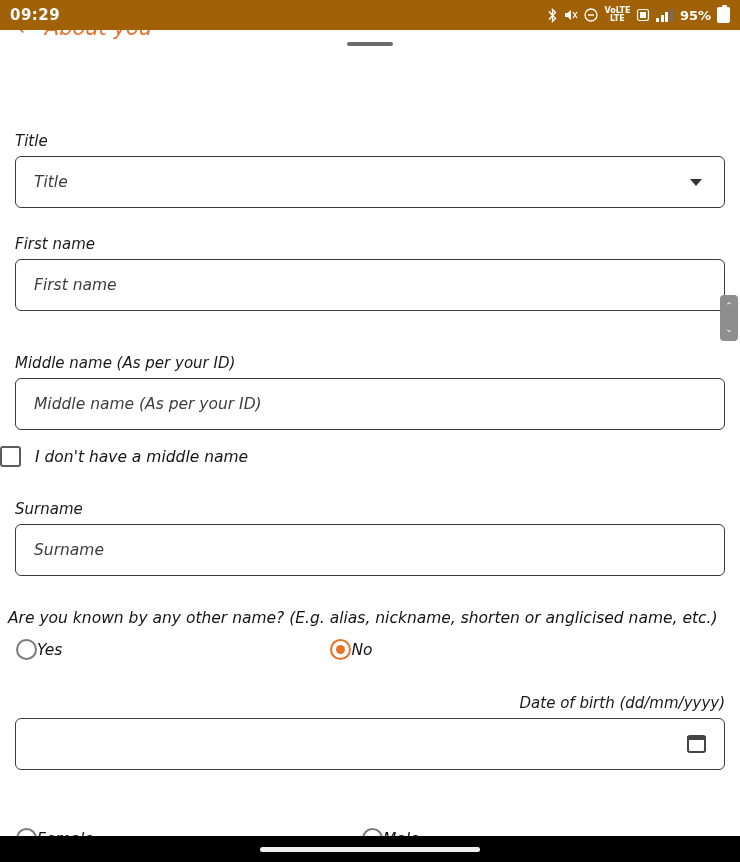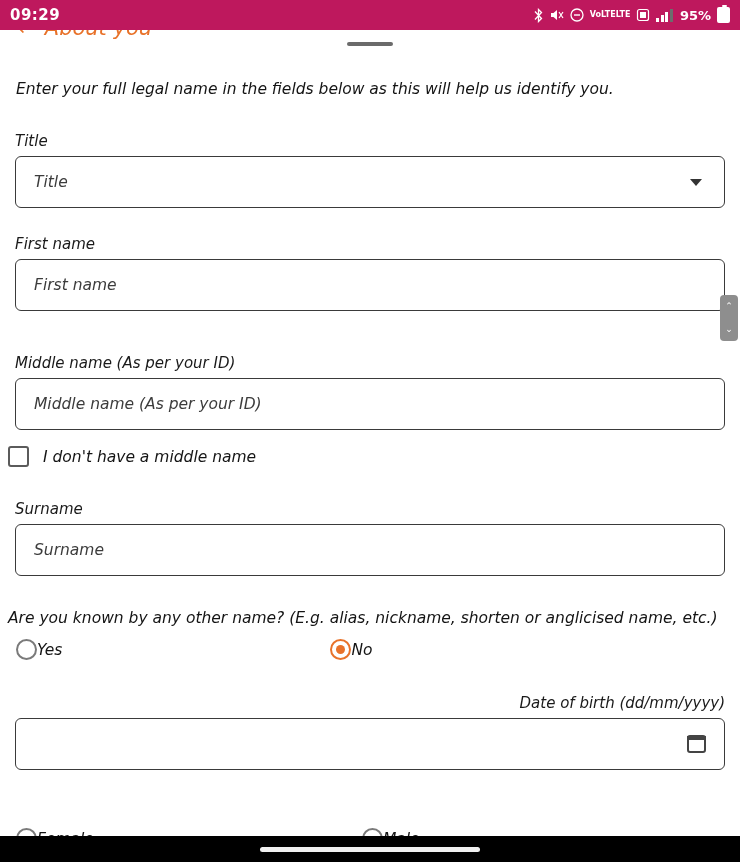--- a/index.html
+++ b/index.html
@@ -17,21 +17,21 @@
     background: #ffffff;
     overflow: hidden;
   }
 
   
   .statusbar {
     position: absolute;
     top: 0; left: 0;
     width: 740px;
     height: 30px;
-    background: #be185d;
+    background: #a16207;
     color: #ffffff;
     display: flex;
     align-items: center;
     justify-content: space-between;
     padding: 0 10px;
     z-index: 40;
   }
   .status-clock {
     font-size: 15px;
     font-weight: bold;
@@ -57,20 +57,21 @@
   .batt-shape:before {
     content: "";
     position: absolute;
     top: -4px; left: 3px;
     width: 5px; height: 2px;
     background: #fff;
     border-radius: 1px;
   }
   .lte-stack {
     display: inline-flex;
+    flex-direction: column;
     align-items: center;
     line-height: 1;
     font-size: 8px;
     font-weight: bold;
   }
   .bars {
     display: inline-flex;
     align-items: flex-end;
     gap: 1.5px;
     height: 13px;
@@ -152,21 +153,21 @@
     width: 0; height: 0;
     border-left: 6px solid transparent;
     border-right: 6px solid transparent;
     border-top: 7px solid #333;
     margin-right: 4px;
   }
 
   
   .check-row {
     position: absolute;
-    left: 8px;
+    left: 0;
     display: flex;
     align-items: center;
     gap: 14px;
   }
   .checkbox {
     width: 21px; height: 21px;
     border: 2px solid #5b5b5b;
     border-radius: 3px;
     background: #fff;
   }
@@ -279,21 +280,20 @@
 
   <div class="page">
 
     <div class="screen-title">
       <span class="back-arrow">←</span>
       <span>About you</span>
     </div>
 
     <div class="grabber"></div>
 
-    <div class="intro">Enter your full legal name in the fields below as this will help us identify you.</div>
 
     <div class="field-block" style="top:132px;">
       <div class="field-label">Title</div>
       <div class="input-box select-box">
         <span class="ph">Title</span>
         <span class="chev"></span>
       </div>
     </div>
 
     <div class="field-block" style="top:235px;">

